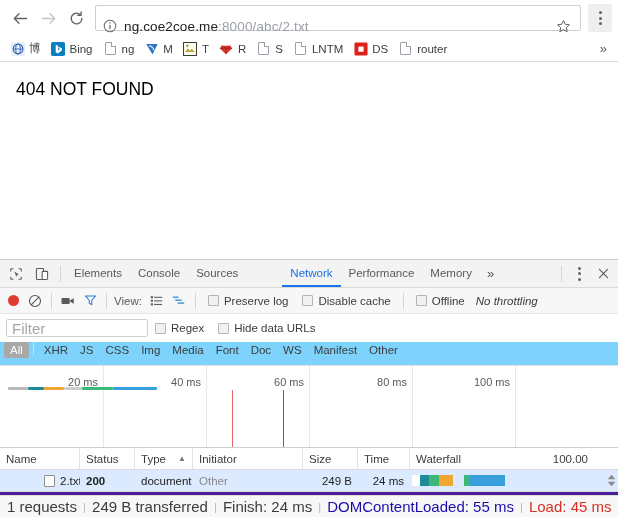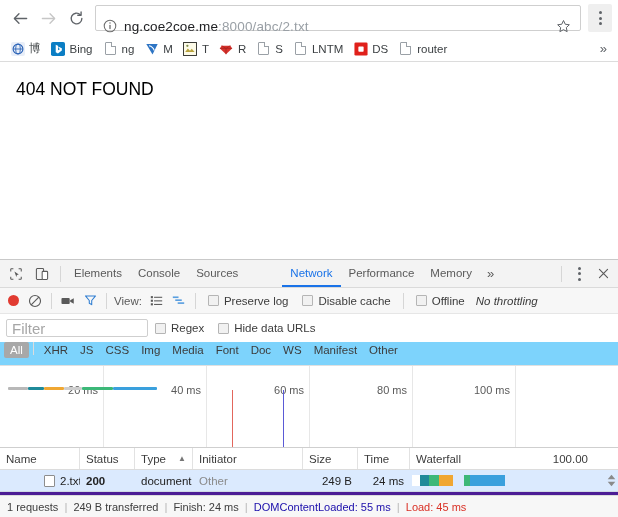--- a/index.html
+++ b/index.html
@@ -122,21 +122,21 @@
     height:24px; display:flex; align-items:flex-start; padding:0 4px; gap:0;
     border-bottom:1px solid #e0e0e0; background:#7dd3fc; flex:0 0 auto;
   }
   .type-chip { font-size:11.5px; color:#3c3c3c; padding:2px 6px; border-radius:2px; cursor:pointer; white-space:nowrap; }
   .type-chip.sel { background:#a8a8a8; color:#fff; }
   .type-sep { width:1px; height:13px; background:#dcdcdc; margin:0 4px; }
 
   
   .overview { position:relative; height:82px; background:#fff; border-bottom:1px solid #cfcfcf; flex:0 0 auto; overflow:hidden; }
   .ov-grid { position:absolute; top:0; bottom:0; width:1px; background:#e7e7e7; }
-  .ov-tick { position:absolute; top:18px; font-size:11px; color:#5a5a5a; transform:translateX(-100%); padding-right:5px; white-space:nowrap; }
+  .ov-tick { position:absolute; top:10px; font-size:11px; color:#5a5a5a; transform:translateX(-100%); padding-right:5px; white-space:nowrap; }
   .ov-band { position:absolute; top:21px; height:3px; border-radius:1px; }
   .ov-event { position:absolute; top:24px; bottom:0; width:1px; }
 
   
   .net-table { flex:1 1 auto; display:flex; flex-direction:column; background:#4c1d95; min-height:0; }
   .th-row { display:flex; height:22px; align-items:stretch; border-bottom:1px solid #dcdcdc; background:#fff; flex:0 0 auto; }
   .th {
     font-size:11.5px; color:#3c3c3c; display:flex; align-items:center;
     padding:0 6px; border-right:1px solid #e2e2e2; cursor:pointer; position:relative; white-space:nowrap;
   }
@@ -151,21 +151,21 @@
   .row-file { width:11px; height:12px; border:1px solid #8d8d8d; background:#fff; border-radius:1px; margin-right:5px; flex:0 0 auto; }
   .wf-cell { position:relative; flex:1 1 auto; }
   .wf-bar { position:absolute; top:5px; height:11px; }
   .scroll-arrows { width:14px; display:flex; flex-direction:column; align-items:center; justify-content:center; gap:1px; flex:0 0 auto; }
 
   
   .statusbar {
     height:22px; display:flex; align-items:center; padding:0 7px; gap:0;
     border-top:1px solid #dcdcdc; background:#f7f7f7; flex:0 0 auto;
   }
-  .st { font-size:11px; color:#3c3c3c; white-space:nowrap; }
+  .st { font-size:15px; color:#3c3c3c; white-space:nowrap; }
   .st.blue { color:#1a0dab; }
   .st.red { color:#d93025; }
   .st-sep { color:#b8b8b8; margin:0 6px; font-size:11.5px; }
 </style>
 </head>
 <body>
 
 <div id="app">
 
   <div class="browser-chrome">

